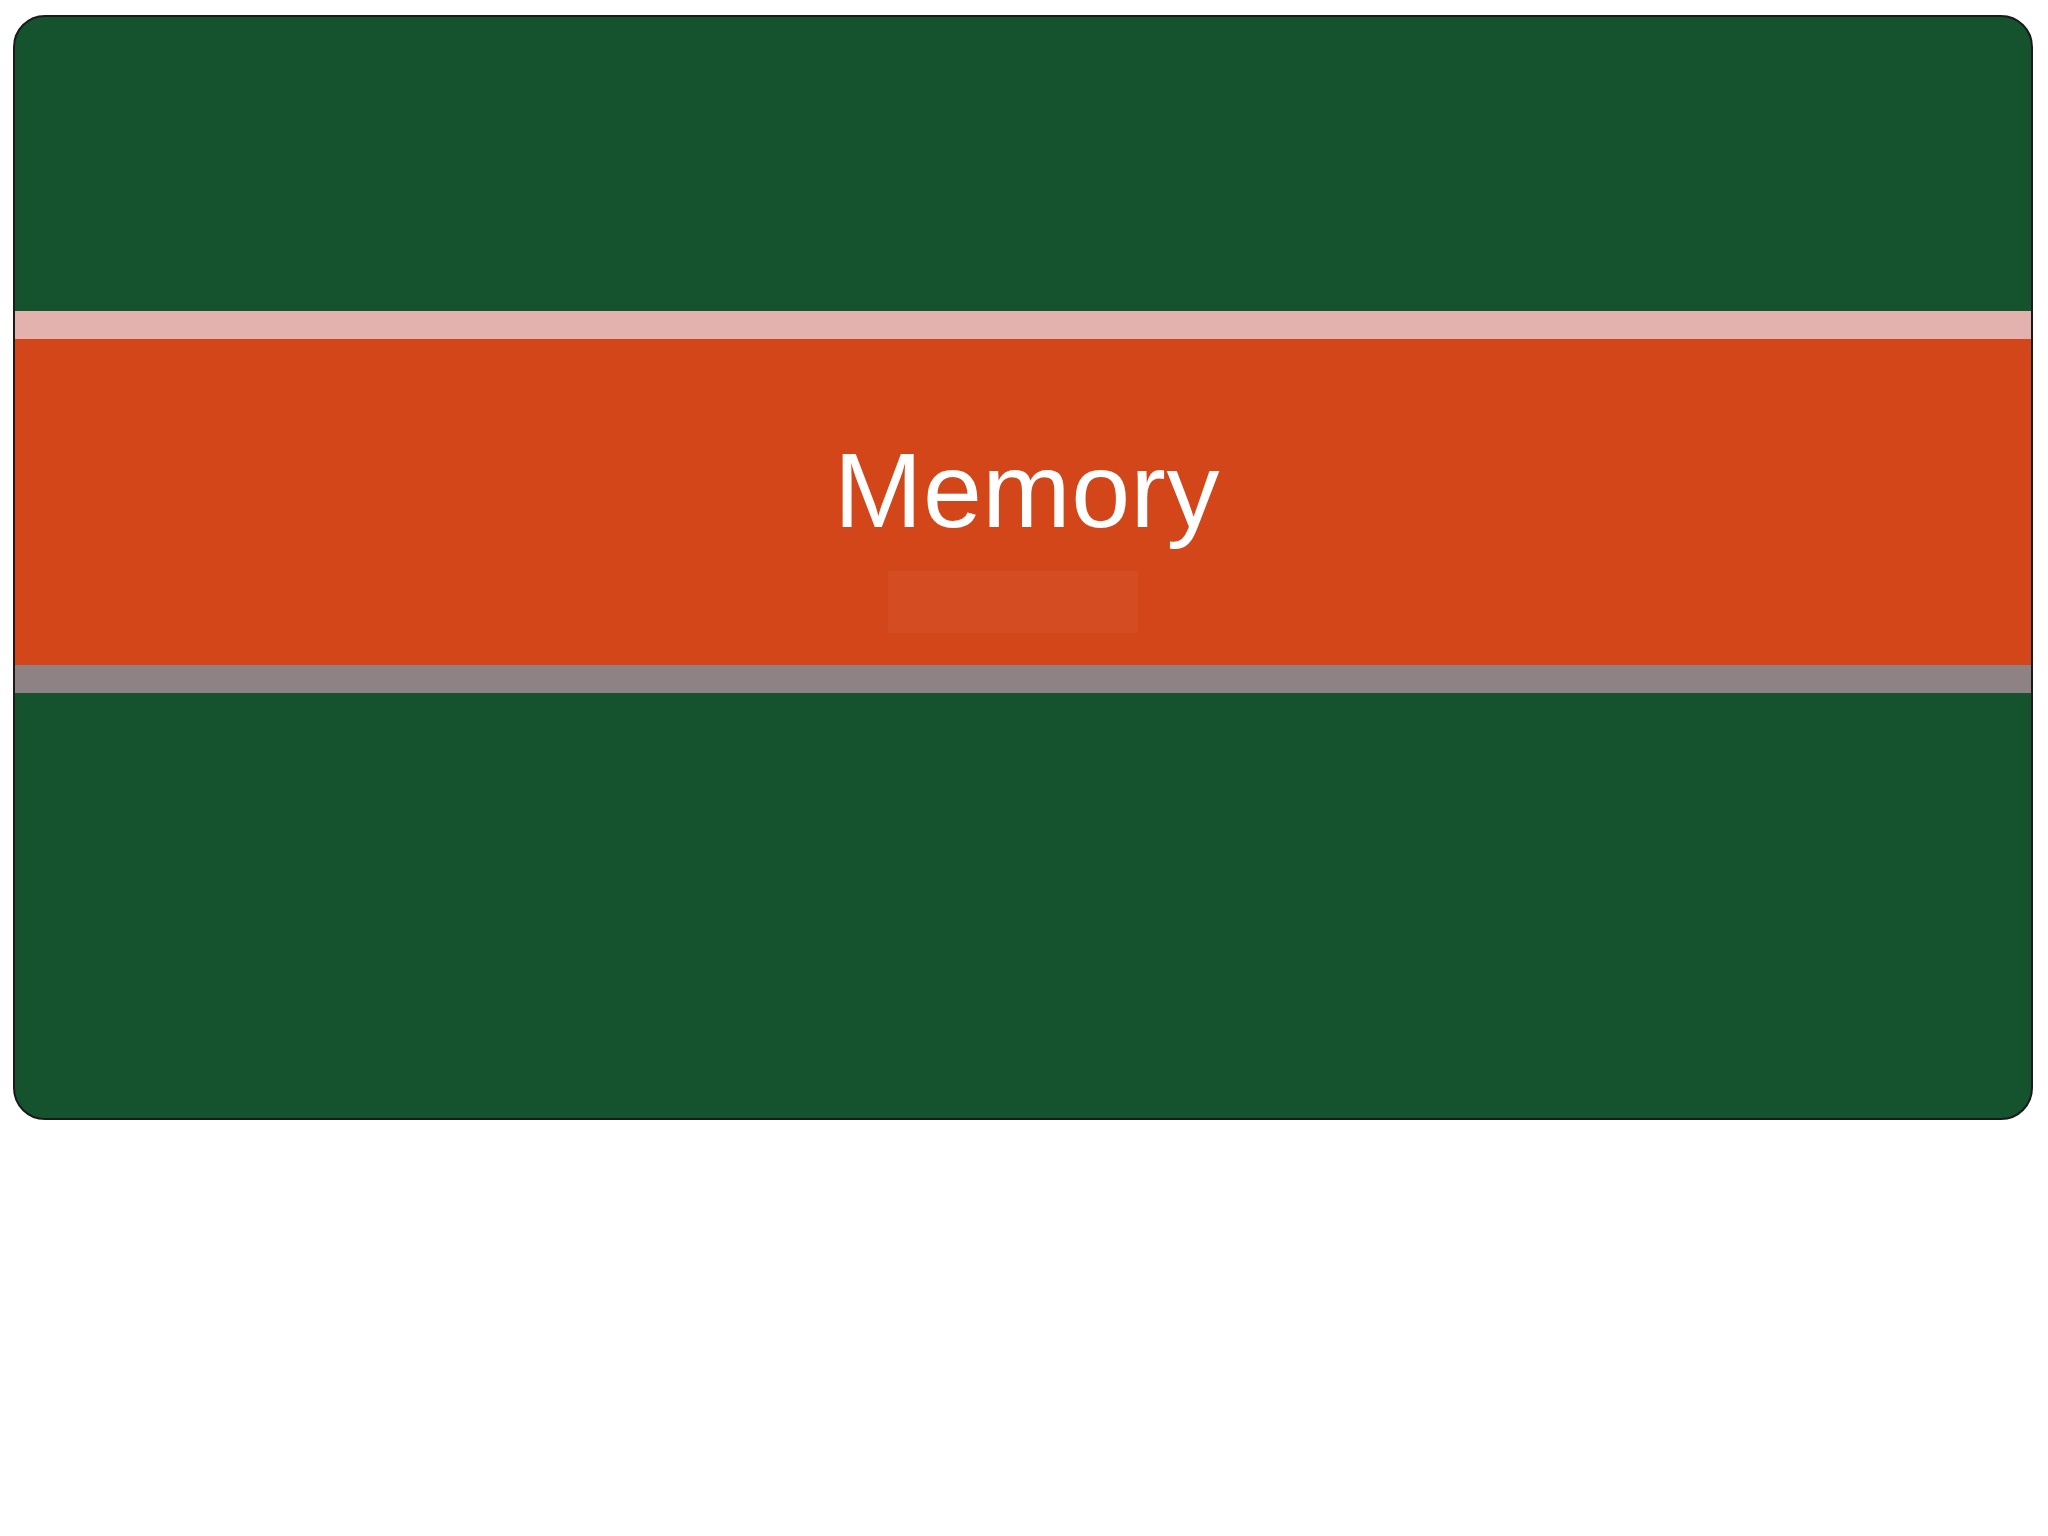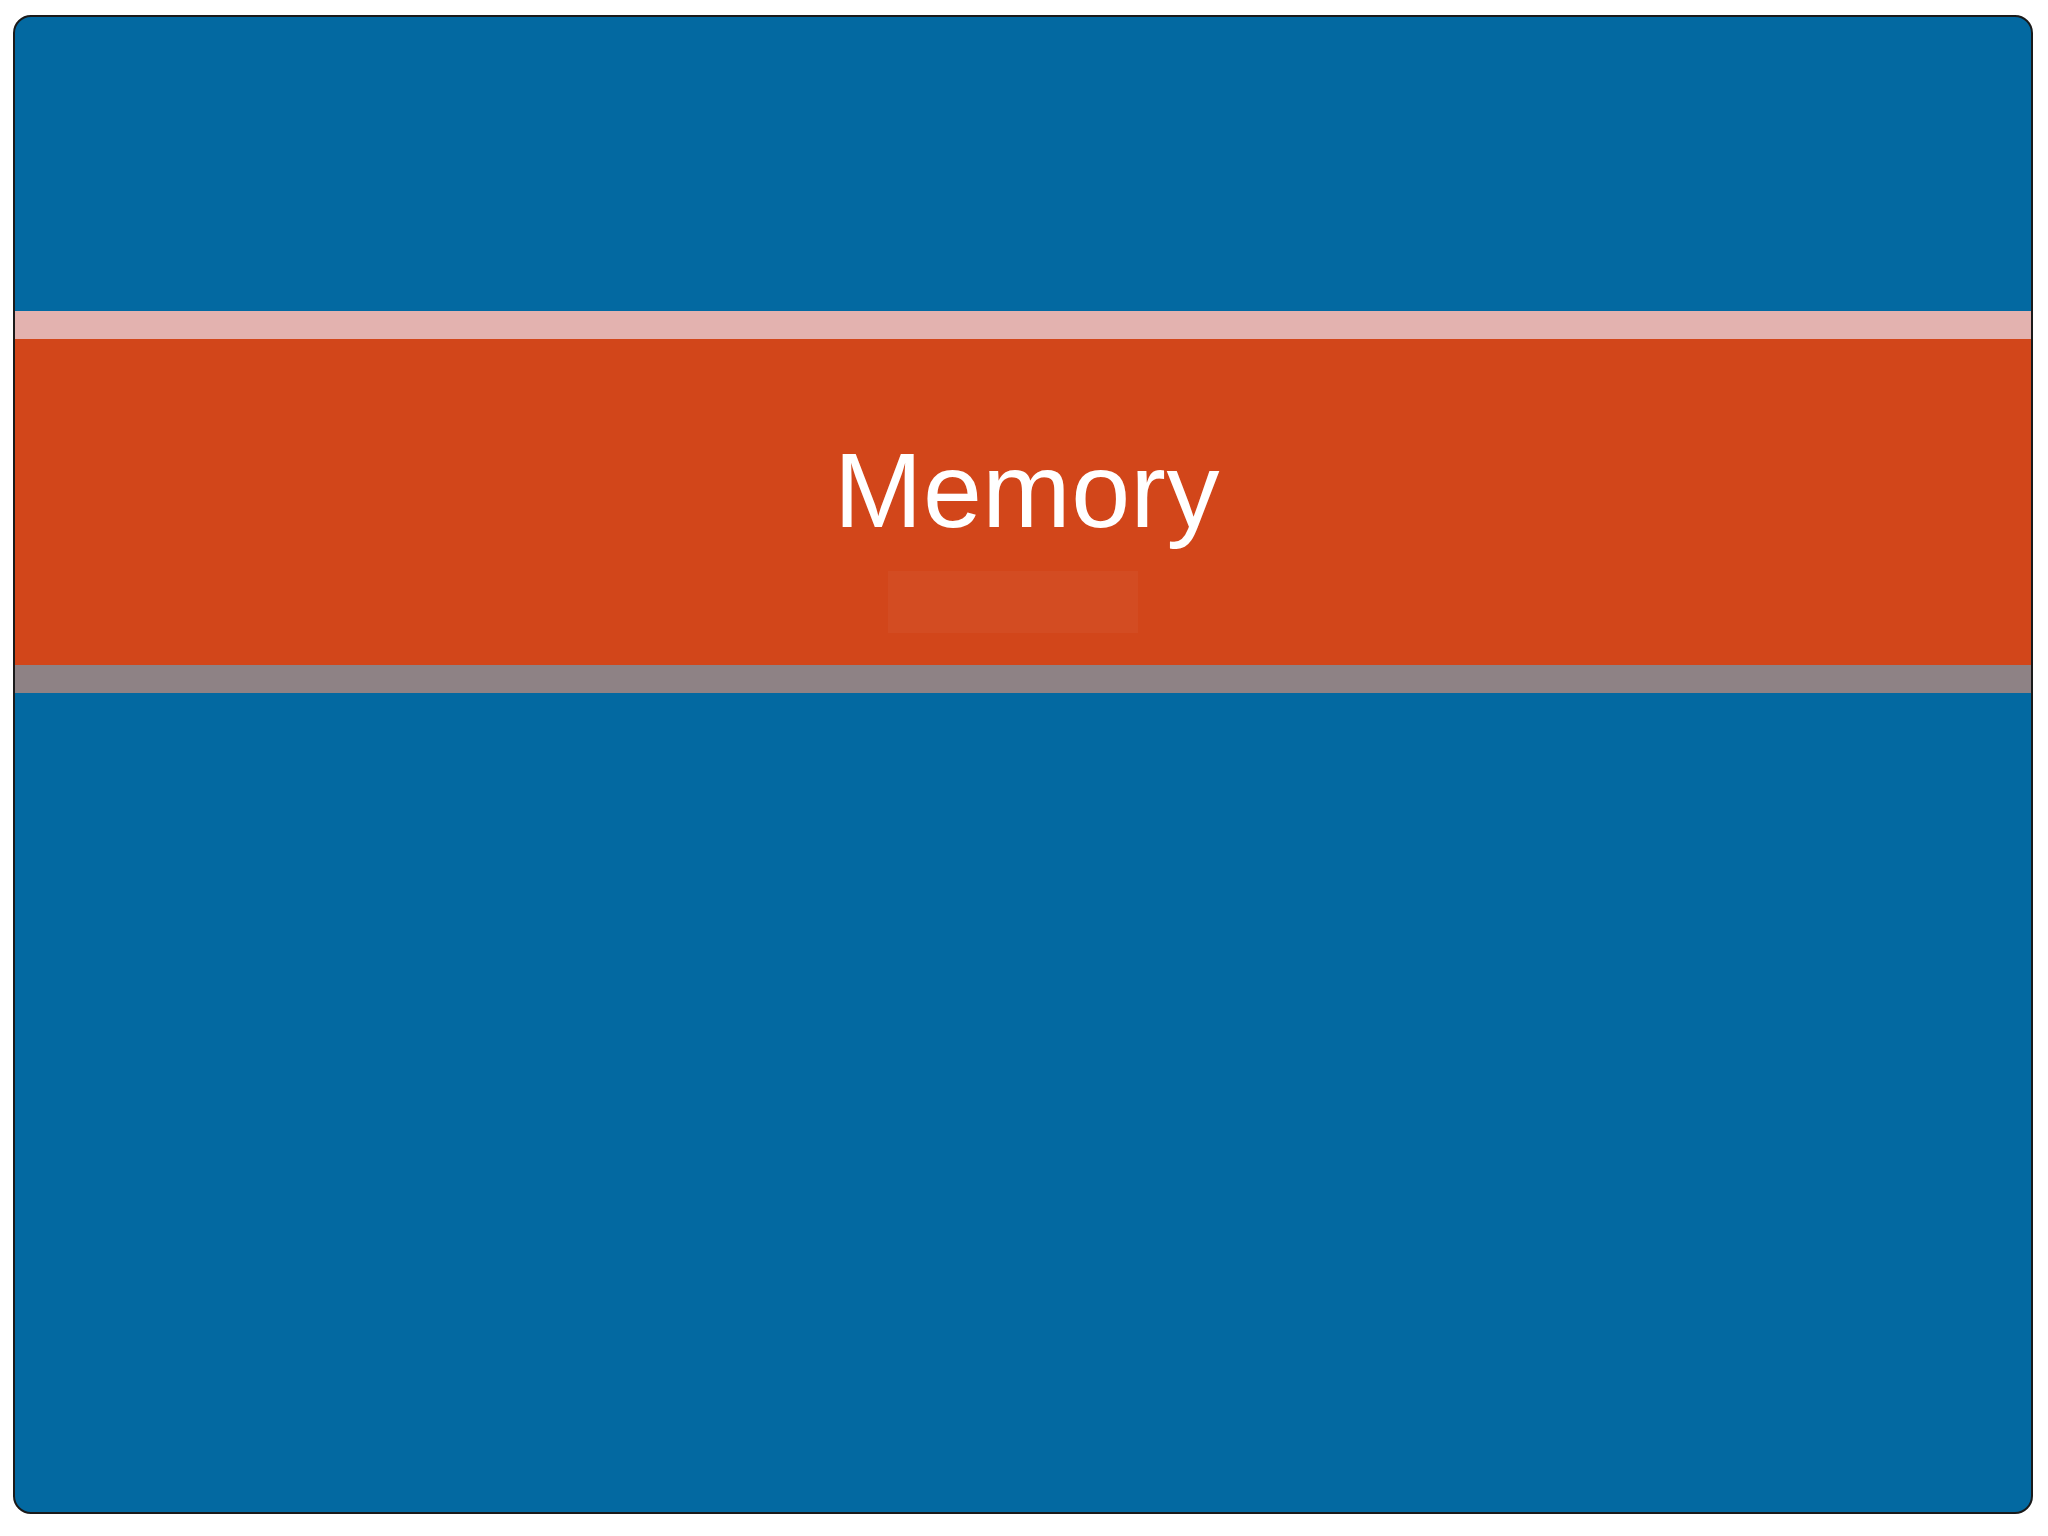--- a/index.html
+++ b/index.html
@@ -14,25 +14,25 @@
     overflow: hidden;
     font-family: "Liberation Sans", sans-serif;
   }
 
   
   #slide {
     position: absolute;
     left: 13px;
     top: 15px;
     width: 2020px;
-    height: 1499px;
+    height: 1105px;
     box-sizing: border-box;
-    background: #0369a1;
+    background: #14532d;
     border: 2px solid #1a1a1a;
-    border-radius: 18px;
+    border-radius: 32px;
     overflow: hidden;
   }
 
   
   .band {
     position: absolute;
     left: -4px;
     width: calc(100% + 8px);
   }
 

